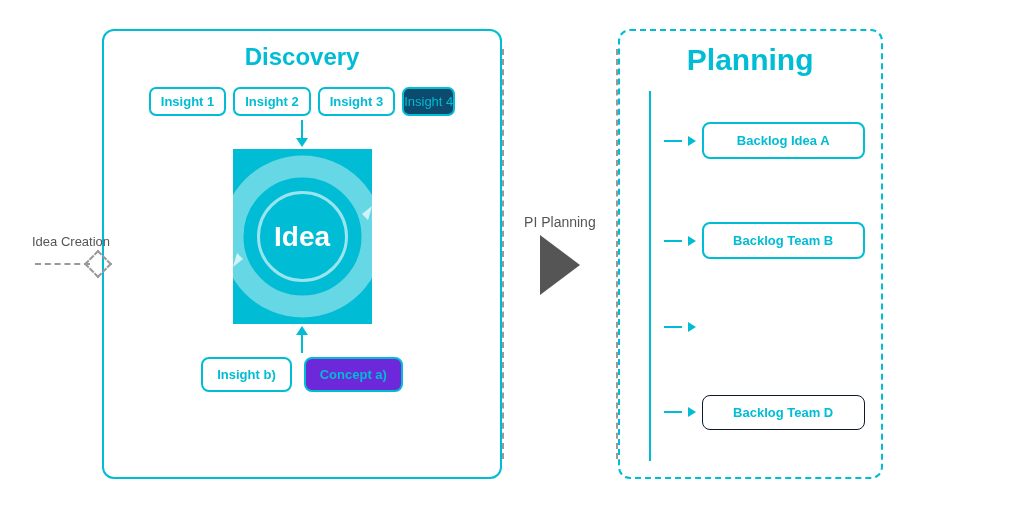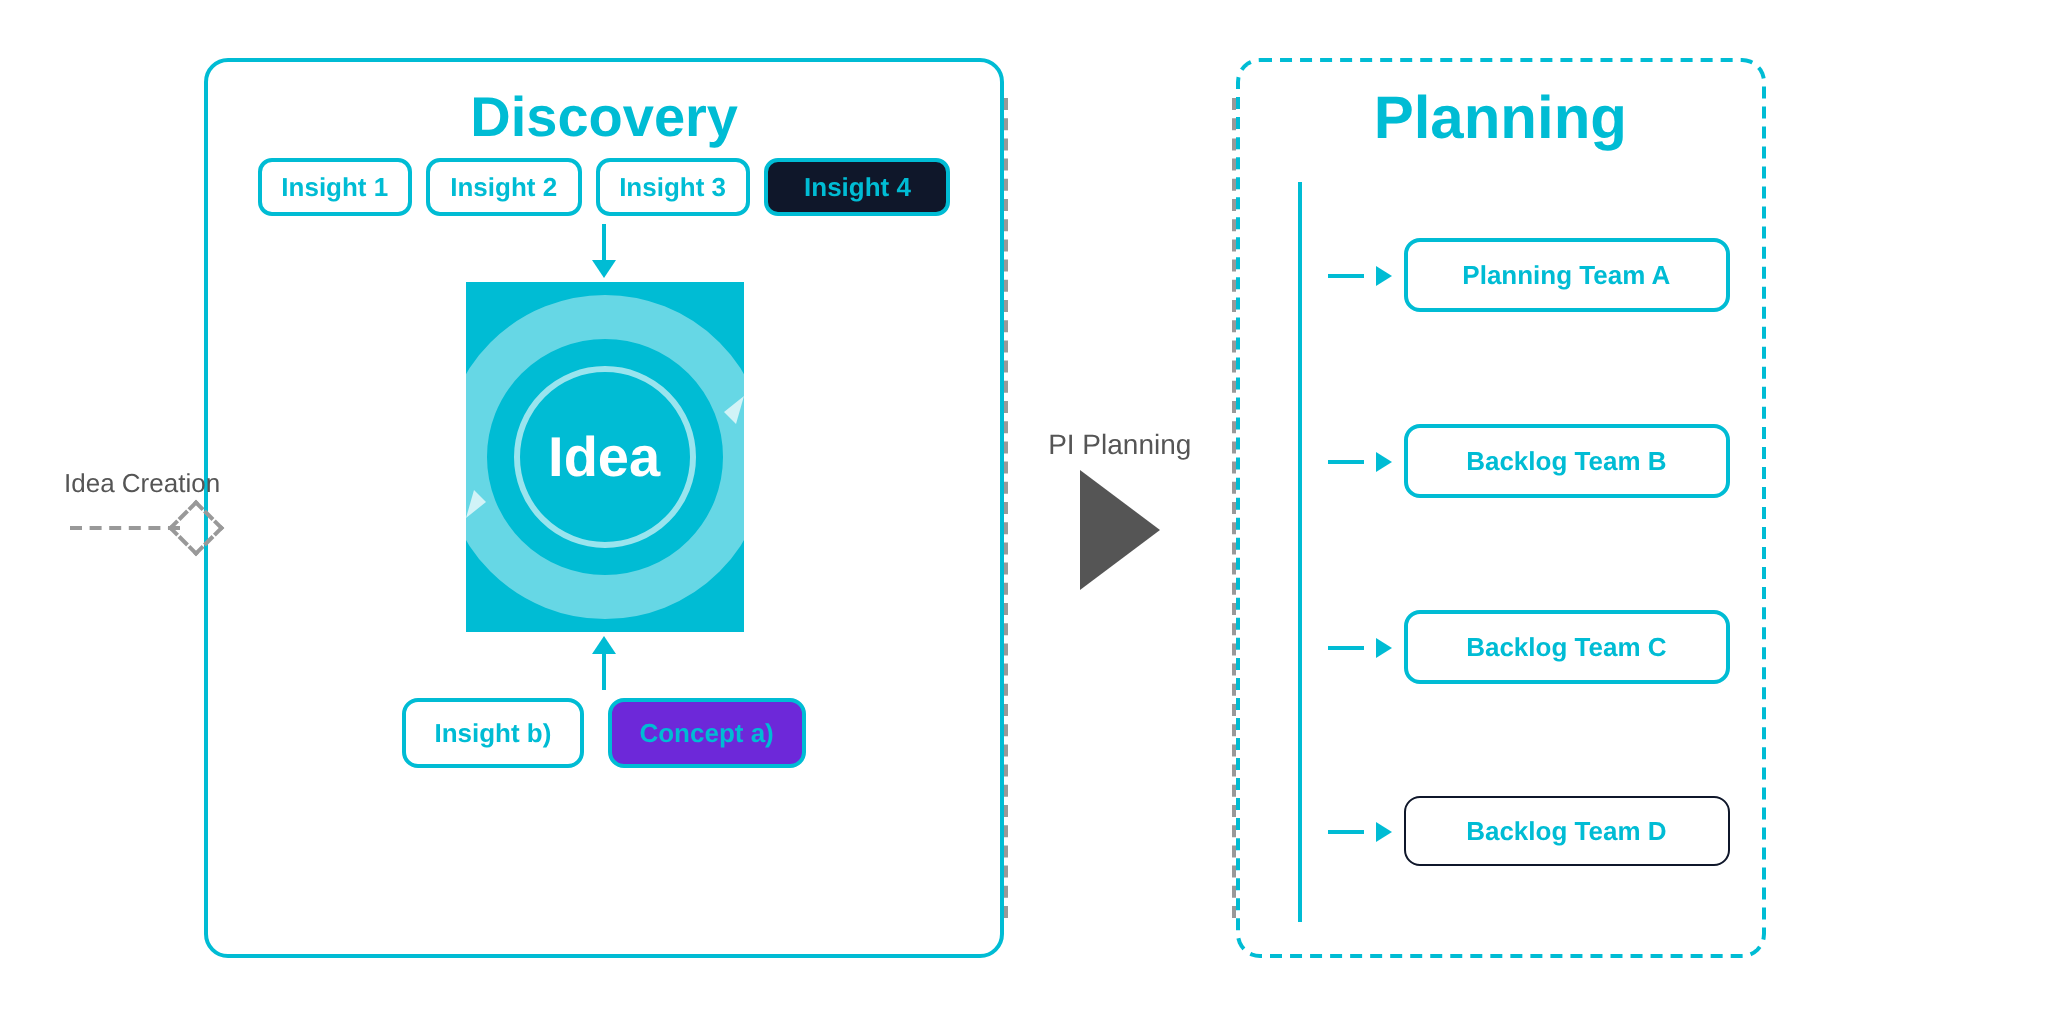--- a/index.html
+++ b/index.html
@@ -36,27 +36,27 @@
       <div style="display:flex; align-items:center;">
 
         <div style="width:55px; height:0; border-top:2px dashed #999;"></div>
 
         <div style="width:20px; height:20px; border:2px dashed #999; transform:rotate(45deg); margin-left:-2px;"></div>
       </div>
     </div>
 
     <div style="border:2.5px solid #00bcd4; border-radius:12px; background:#fff; width:400px; height:450px; display:flex; flex-direction:column; align-items:center; padding:12px 16px 16px; flex-shrink:0; position:relative;">
 
-      <span style="font-size:28px; font-weight:bold; color:#00bcd4; margin-bottom:4px;">Discovery</span>
+      <span style="font-size:24px; font-weight:bold; color:#00bcd4; margin-bottom:16px;">Discovery</span>
 
       <div style="display:flex; gap:7px; margin-bottom:4px;">
         <div style="border:2px solid #00bcd4; border-radius:7px; padding:5px 10px; font-size:13px; font-weight:bold; color:#00bcd4; background:#fff;">Insight 1</div>
         <div style="border:2px solid #00bcd4; border-radius:7px; padding:5px 10px; font-size:13px; font-weight:bold; color:#00bcd4; background:#fff;">Insight 2</div>
         <div style="border:2px solid #00bcd4; border-radius:7px; padding:5px 10px; font-size:13px; font-weight:bold; color:#00bcd4; background:#fff;">Insight 3</div>
-        <div style="border:2px solid #00bcd4; border-radius:7px; padding:5px 18px; font-size:13px; font-weight:bold; color:#00bcd4; background:#0f172a;">Insight 4</div>
+        <div style="border:2px solid #00bcd4; border-radius:7px; padding:5px 0; font-size:13px; font-weight:normal; color:#00bcd4; background:#0c4a6e;">Insight 4</div>
       </div>
 
       <div style="display:flex; flex-direction:column; align-items:center; margin-bottom:2px;">
         <div style="width:2px; height:18px; background:#00bcd4;"></div>
         <div style="width:0;height:0;border-left:6px solid transparent;border-right:6px solid transparent;border-top:9px solid #00bcd4;"></div>
       </div>
 
       <div style="width:139px; height:175px; background:#00bcd4; display:flex; align-items:center; justify-content:center; position:relative; flex-shrink:0;">
 
         <svg width="165" height="165" viewBox="0 0 165 165" style="position:absolute;">
@@ -105,33 +105,32 @@
 
         <div style="display:flex; flex-direction:column; align-items:center; position:relative; width:28px; flex-shrink:0;">
           <div style="width:2px; height:100%; background:#00bcd4; position:absolute; left:50%; transform:translateX(-50%);"></div>
         </div>
 
         <div style="display:flex; flex-direction:column; justify-content:space-around; flex:1;">
 
           <div style="display:flex; align-items:center; gap:6px;">
             <div style="width:18px;height:2px;background:#00bcd4;flex-shrink:0;"></div>
             <div style="width:0;height:0;border-top:5px solid transparent;border-bottom:5px solid transparent;border-left:8px solid #00bcd4;flex-shrink:0;"></div>
-            <div style="border:2px solid #00bcd4; border-radius:8px; padding:9px 12px; font-size:13px; font-weight:bold; color:#00bcd4; background:#fff; white-space:nowrap; flex:1; text-align:center;">Planning Team A</div>
+            <div style="border:2px solid #00bcd4; border-radius:8px; padding:9px 12px; font-size:13px; font-weight:bold; color:#00bcd4; background:#fff; white-space:nowrap; flex:1; text-align:center;">Backlog Idea A</div>
           </div>
 
           <div style="display:flex; align-items:center; gap:6px;">
             <div style="width:18px;height:2px;background:#00bcd4;flex-shrink:0;"></div>
             <div style="width:0;height:0;border-top:5px solid transparent;border-bottom:5px solid transparent;border-left:8px solid #00bcd4;flex-shrink:0;"></div>
             <div style="border:2px solid #00bcd4; border-radius:8px; padding:9px 24px; font-size:13px; font-weight:bold; color:#00bcd4; background:#fff; white-space:nowrap; flex:1; text-align:center;">Backlog Team B</div>
           </div>
 
           <div style="display:flex; align-items:center; gap:6px;">
             <div style="width:18px;height:2px;background:#00bcd4;flex-shrink:0;"></div>
             <div style="width:0;height:0;border-top:5px solid transparent;border-bottom:5px solid transparent;border-left:8px solid #00bcd4;flex-shrink:0;"></div>
-            <div style="border:2px solid #00bcd4; border-radius:8px; padding:9px 12px; font-size:13px; font-weight:bold; color:#00bcd4; background:#fff; white-space:nowrap; flex:1; text-align:center;">Backlog Team C</div>
           </div>
 
           <div style="display:flex; align-items:center; gap:6px;">
             <div style="width:18px;height:2px;background:#00bcd4;flex-shrink:0;"></div>
             <div style="width:0;height:0;border-top:5px solid transparent;border-bottom:5px solid transparent;border-left:8px solid #00bcd4;flex-shrink:0;"></div>
             <div style="border:1px solid #0f172a; border-radius:8px; padding:9px 12px; font-size:13px; font-weight:bold; color:#00bcd4; background:#fff; white-space:nowrap; flex:1; text-align:center;">Backlog Team D</div>
           </div>
 
         </div>
       </div>

